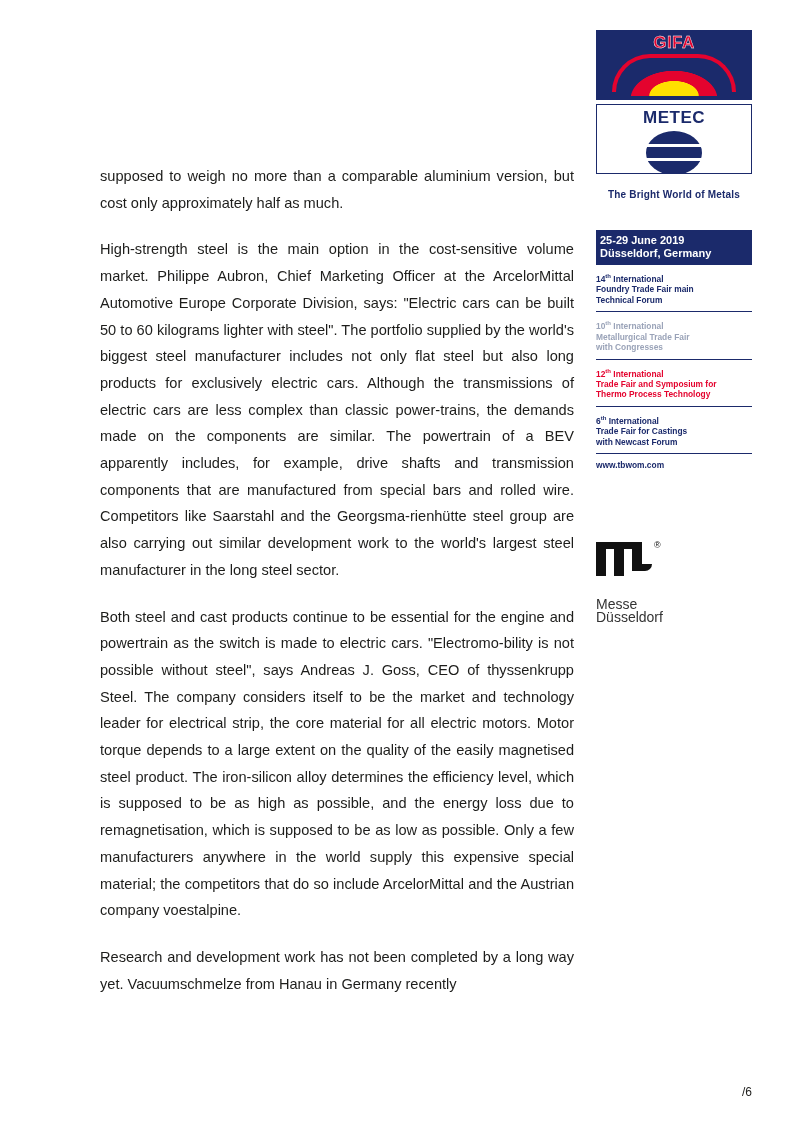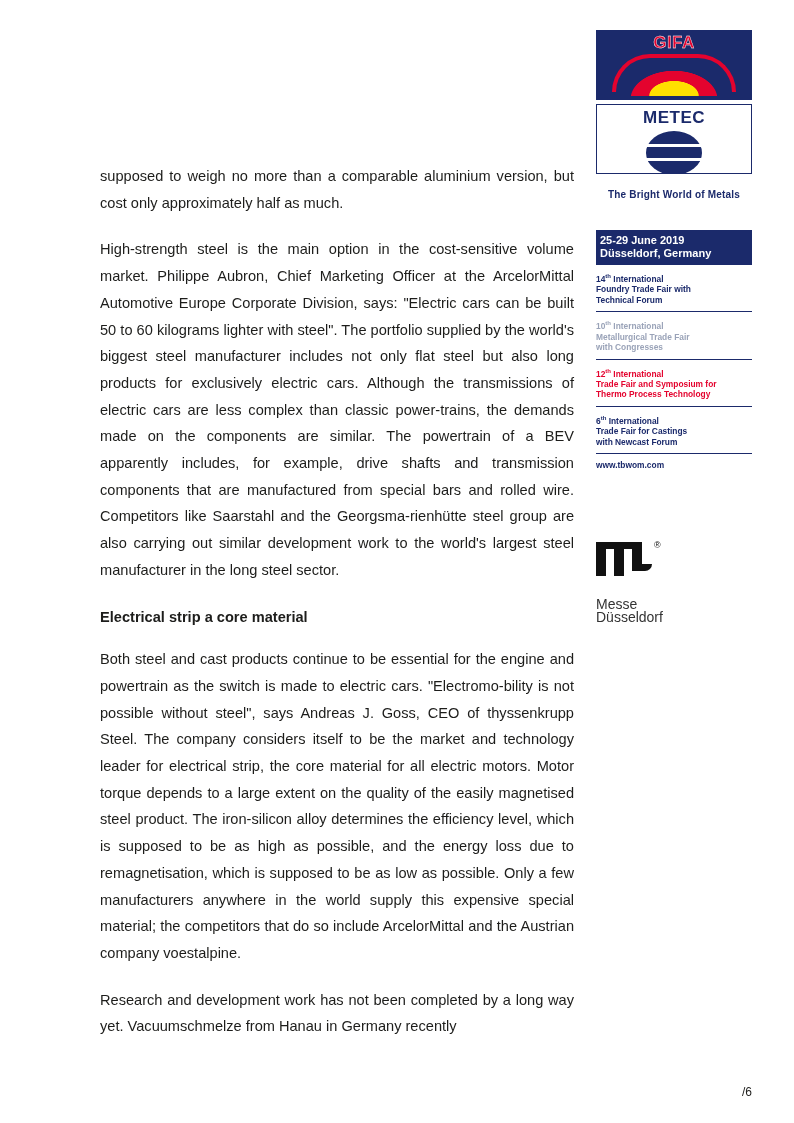--- a/index.html
+++ b/index.html
@@ -264,21 +264,20 @@
   }
 </style>
 </head>
 <body>
 
 <div class="page">
 
   <div class="content">
     <p class="para">supposed to weigh no more than a comparable aluminium version, but cost only approximately half as much.</p>
     <p class="para">High-strength steel is the main option in the cost-sensitive volume market. Philippe Aubron, Chief Marketing Officer at the ArcelorMittal Automotive Europe Corporate Division, says: "Electric cars can be built 50 to 60 kilograms lighter with steel". The portfolio supplied by the world's biggest steel manufacturer includes not only flat steel but also long products for exclusively electric cars. Although the transmissions of electric cars are less complex than classic power-trains, the demands made on the components are similar. The powertrain of a BEV apparently includes, for example, drive shafts and transmission components that are manufactured from special bars and rolled wire. Competitors like Saarstahl and the Georgsma-rienhütte steel group are also carrying out similar development work to the world's largest steel manufacturer in the long steel sector.</p>
-    <h2 class="subhead">Electrical strip a core material</h2>
     <p class="para">Both steel and cast products continue to be essential for the engine and powertrain as the switch is made to electric cars. "Electromo-bility is not possible without steel", says Andreas J. Goss, CEO of thyssenkrupp Steel. The company considers itself to be the market and technology leader for electrical strip, the core material for all electric motors. Motor torque depends to a large extent on the quality of the easily magnetised steel product. The iron-silicon alloy determines the efficiency level, which is supposed to be as high as possible, and the energy loss due to remagnetisation, which is supposed to be as low as possible. Only a few manufacturers anywhere in the world supply this expensive special material; the competitors that do so include ArcelorMittal and the Austrian company voestalpine.</p>
     <p class="para">Research and development work has not been completed by a long way yet. Vacuumschmelze from Hanau in Germany recently</p>
   </div>
 
   <div class="page-number">/6</div>
 
   <div class="sidebar">
 
     <div class="logo-grid">
 
@@ -309,21 +308,21 @@
     <div class="tagline">The Bright World of Metals</div>
 
     <div class="event-block">
       <div class="event-date">
         <div>25-29 June 2019</div>
         <div>Düsseldorf, Germany</div>
       </div>
 
       <div class="fair fair-1">
         <div><span>14</span><span class="sup">th</span><span> International</span></div>
-        <div>Foundry Trade Fair with</div>
+        <div>Foundry Trade Fair main</div>
         <div>Technical Forum</div>
       </div>
 
       <div class="fair fair-2">
         <div><span>10</span><span class="sup">th</span><span> International</span></div>
         <div>Metallurgical Trade Fair</div>
         <div>with Congresses</div>
       </div>
 
       <div class="fair fair-3">

